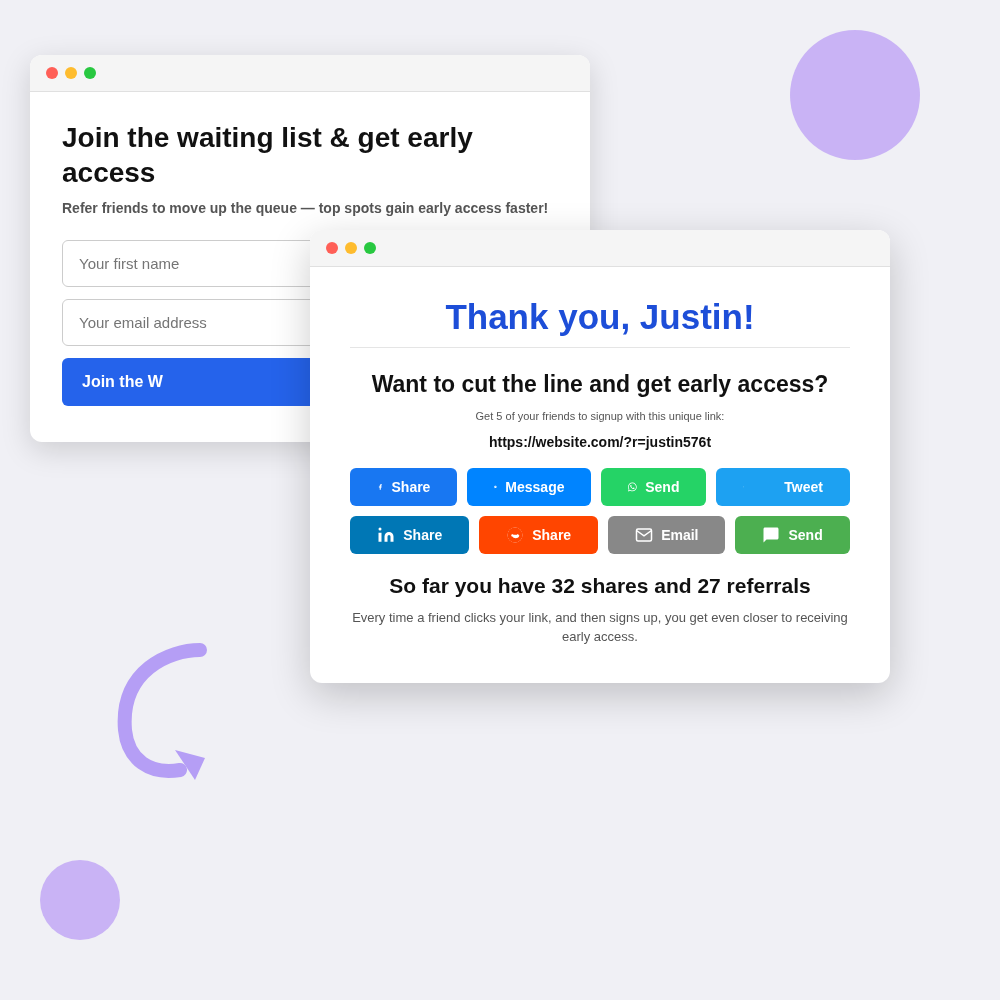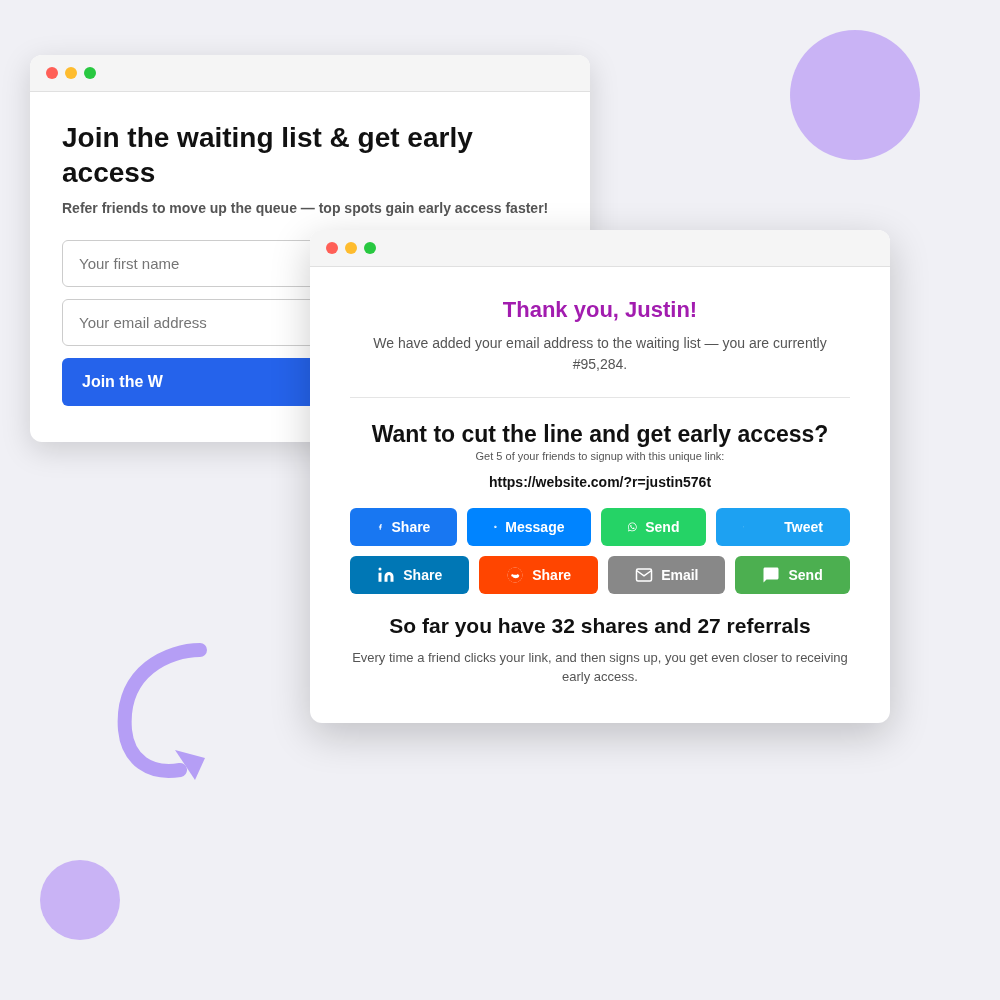--- a/index.html
+++ b/index.html
@@ -143,23 +143,23 @@
     .window-front .window-titlebar {
       background: #f5f5f5;
     }
 
     .window-front-content {
       padding: 30px 40px 36px;
       text-align: center;
     }
 
     .thank-you-title {
-      font-size: 22px;
+      font-size: 35px;
       font-weight: 800;
-      color: #a21caf;
+      color: #1d4ed8;
       margin-bottom: 10px;
     }
 
     .thank-you-sub {
       font-size: 14px;
       color: #555;
       margin-bottom: 22px;
       line-height: 1.5;
     }
 
@@ -167,20 +167,21 @@
       border: none;
       border-top: 1px solid #e5e5e5;
       margin-bottom: 22px;
     }
 
     .cut-line-title {
       font-size: 23px;
       font-weight: 800;
       color: #111;
       line-height: 1.3;
+      margin-bottom: 10px;
     }
 
     .cut-line-sub {
       font-size: 11px;
       color: #555;
       margin-bottom: 12px;
     }
 
     .referral-link {
       font-size: 14px;
@@ -263,21 +264,20 @@
 </div>
 
 <div class="window-front">
   <div class="window-titlebar">
     <div class="dot dot-red"></div>
     <div class="dot dot-yellow"></div>
     <div class="dot dot-green"></div>
   </div>
   <div class="window-front-content">
     <h2 class="thank-you-title">Thank you, Justin!</h2>
-    <p class="thank-you-sub">We have added your email address to the waiting list — you are currently #95,284.</p>
 
     <hr class="divider">
 
     <h3 class="cut-line-title">Want to cut the line and get early access?</h3>
     <p class="cut-line-sub">Get 5 of your friends to signup with this unique link:</p>
     <p class="referral-link">https://website.com/?r=justin576t</p>
 
     <div class="share-buttons-row">
       <button class="share-btn btn-facebook">
         <svg width="18" height="18" viewBox="0 0 24 24" fill="white">

